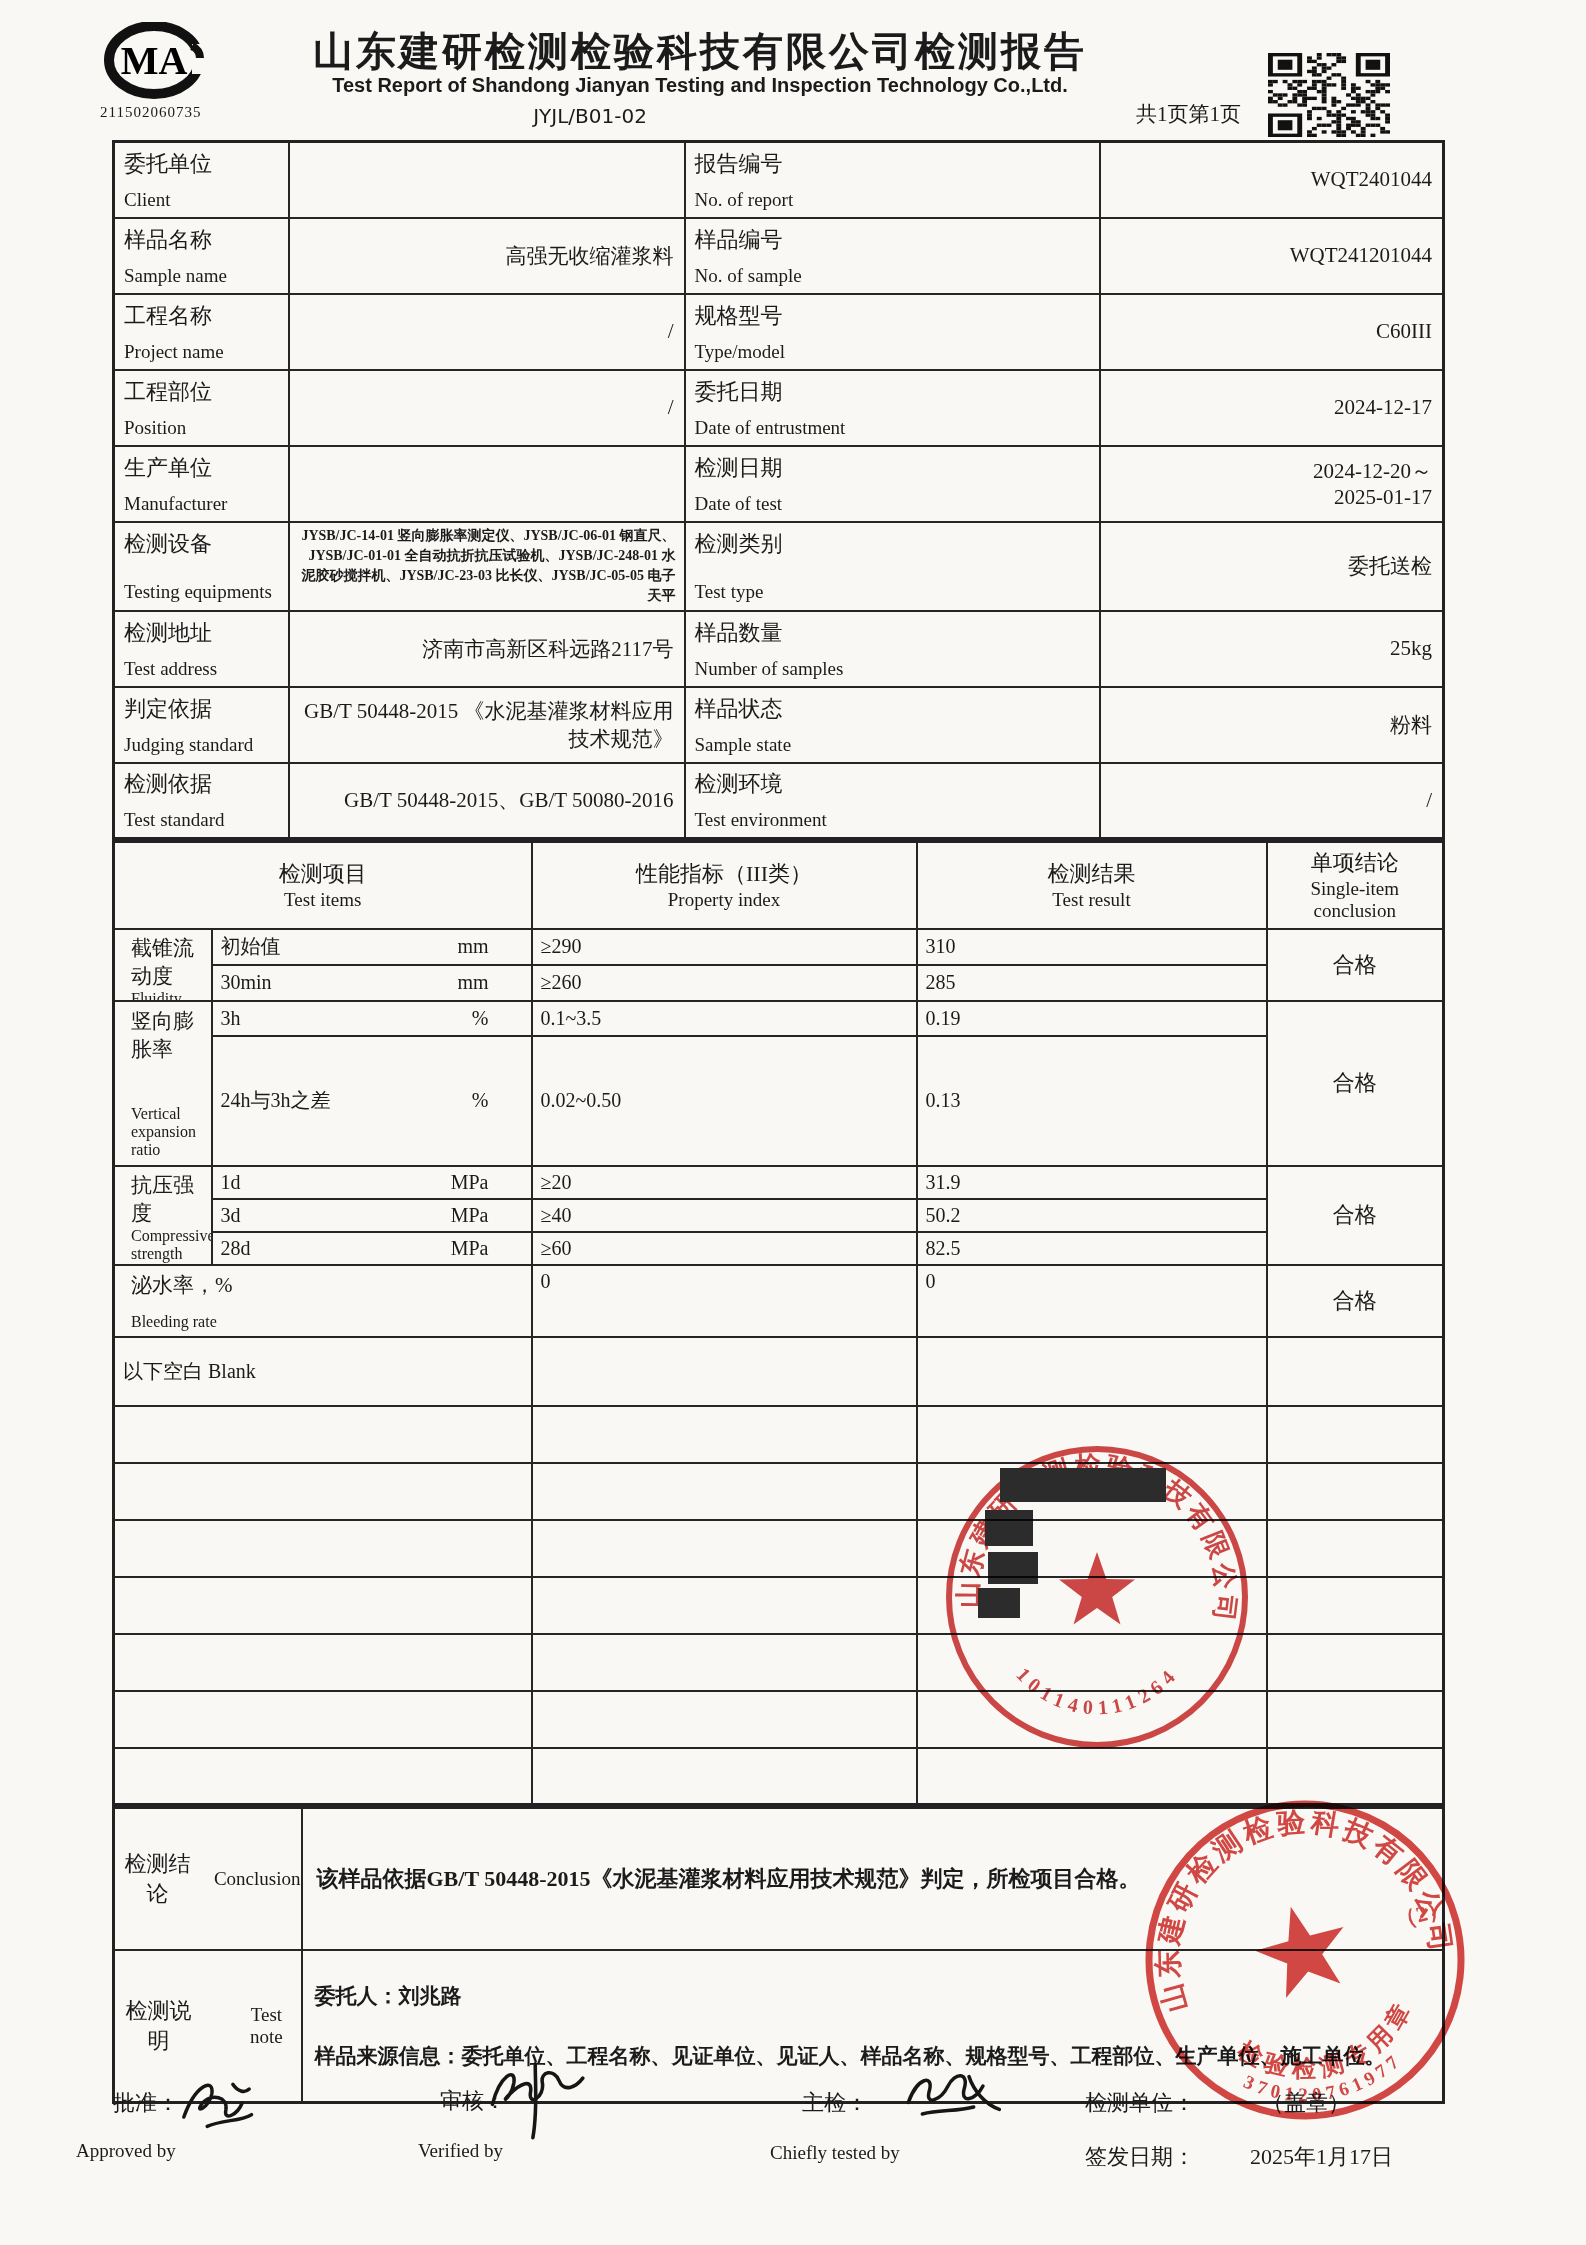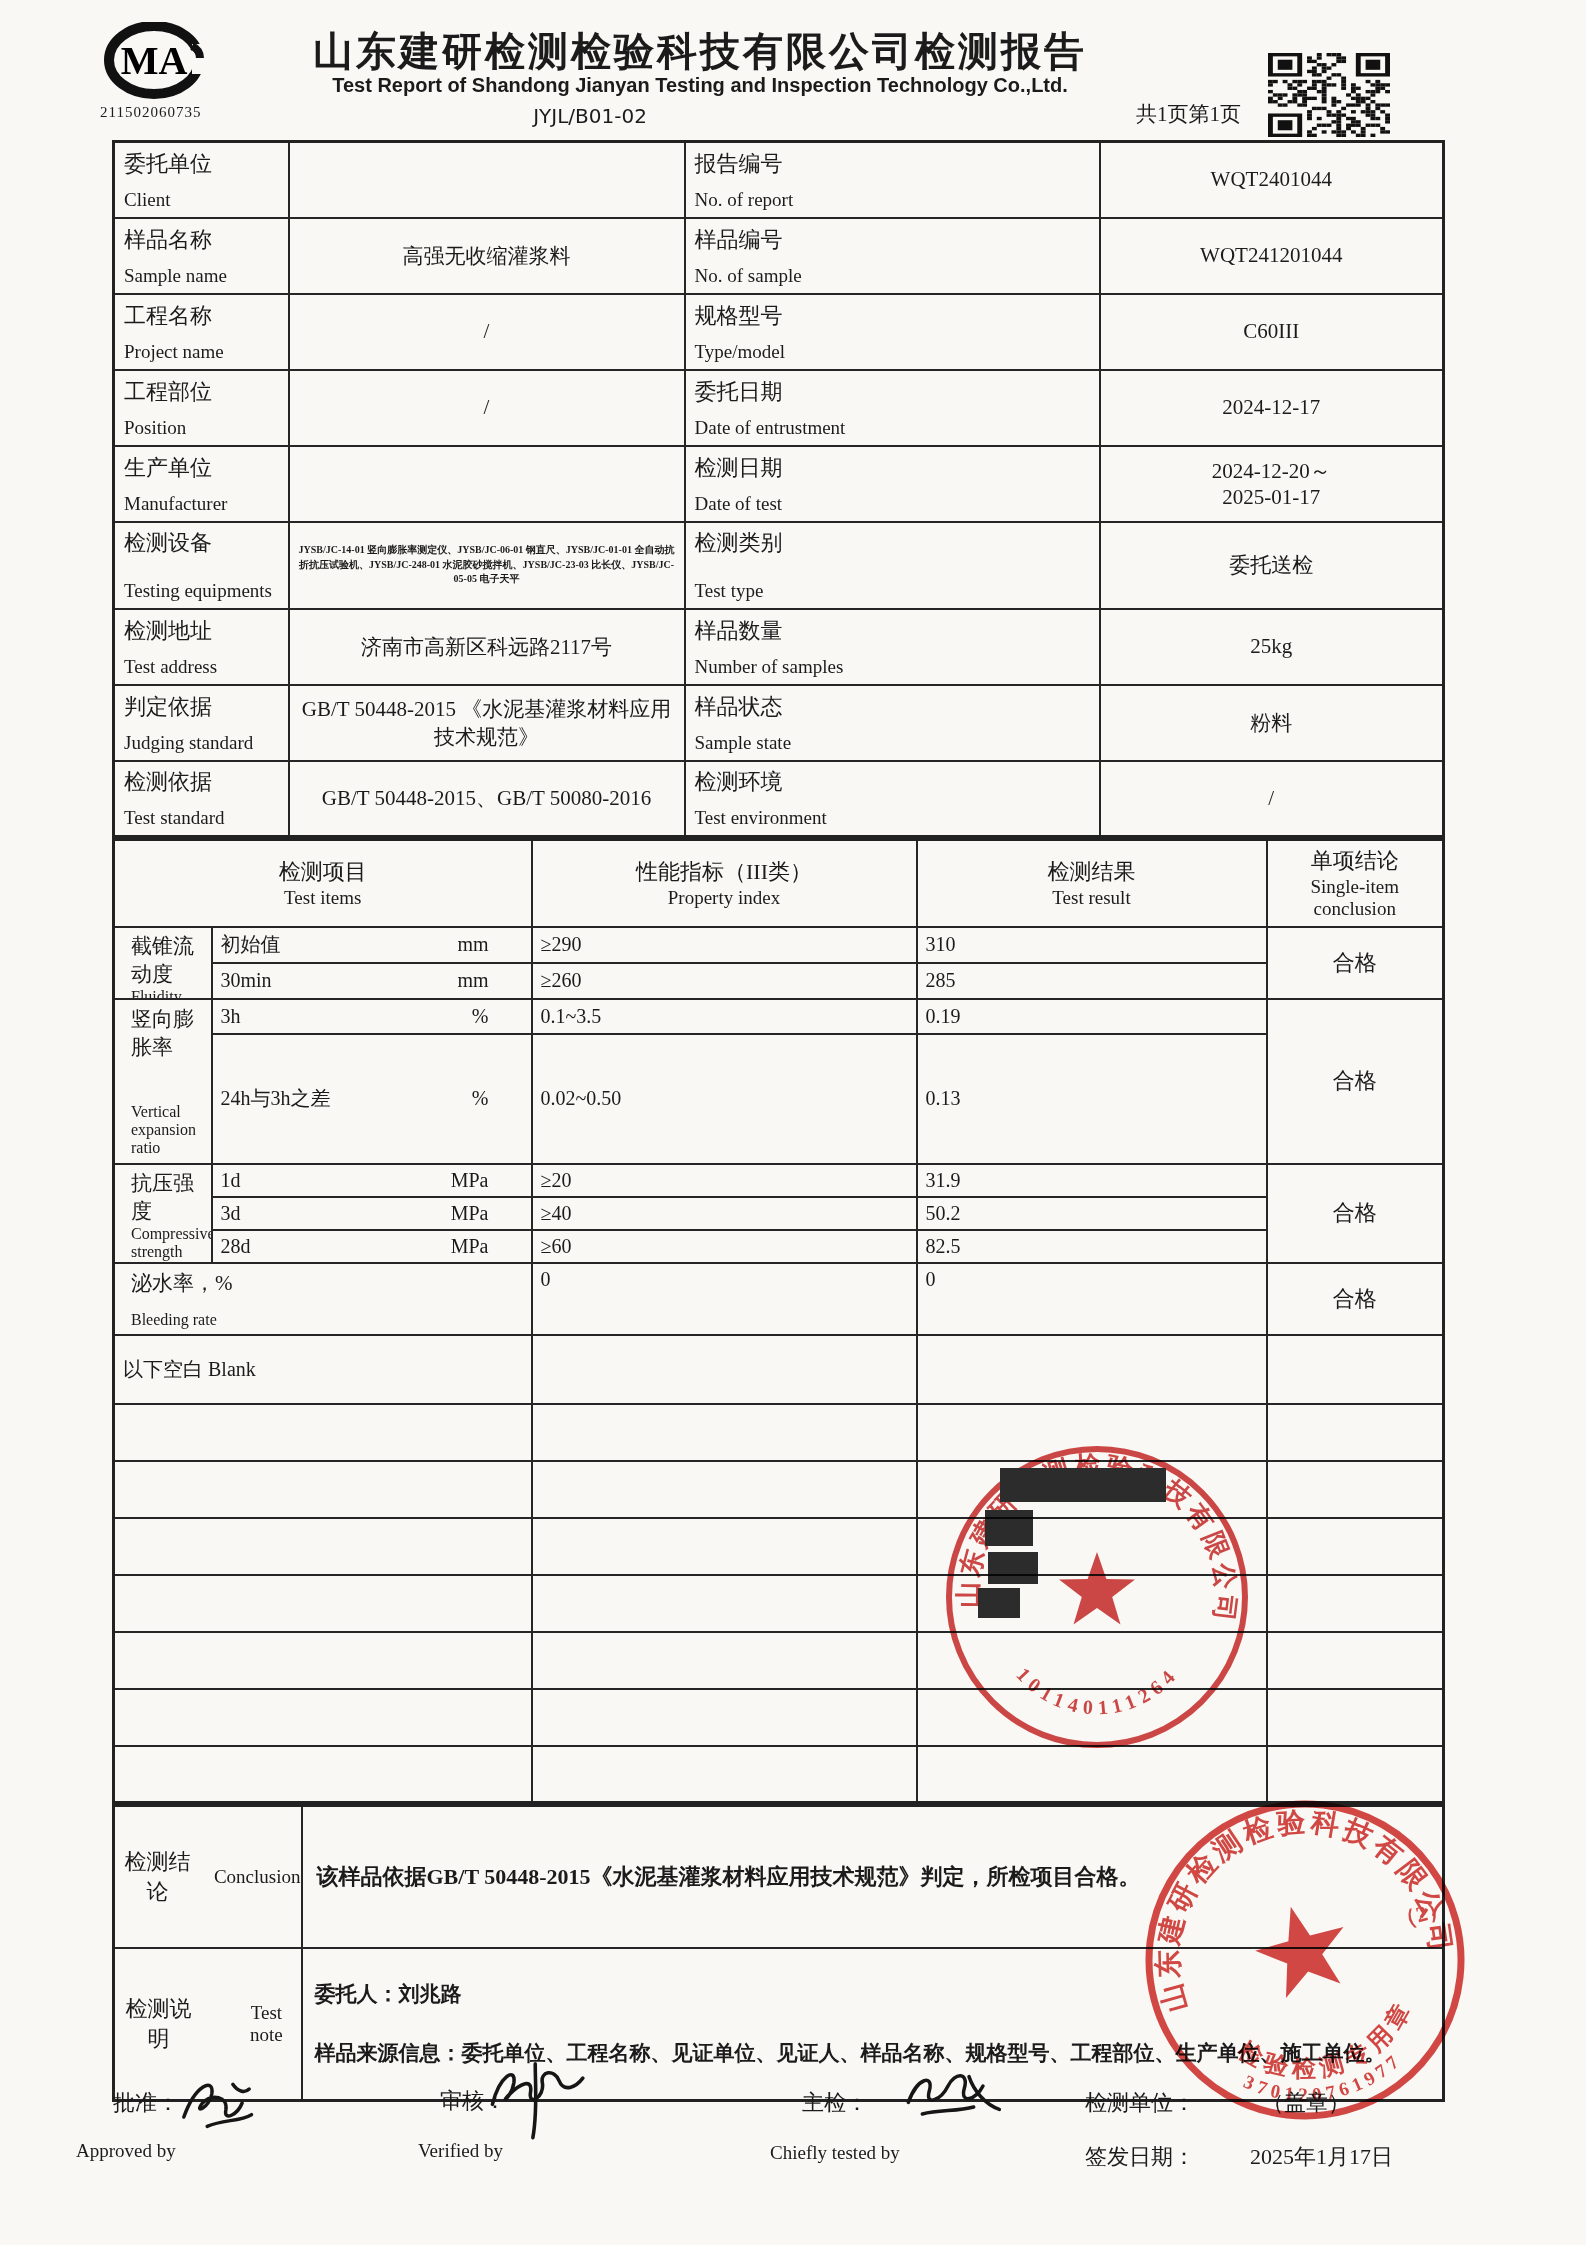--- a/index.html
+++ b/index.html
@@ -16,22 +16,22 @@
   .page-info{left:1136px;top:100px;font-size:21px}
   .qr{left:1268px;top:53px;width:122px;height:84px}
   
   .sheet{position:absolute;left:112px;top:140px;width:1100px}
   table{border-collapse:collapse;table-layout:fixed;width:1330px;border:3px solid #222}
   td,th{border:2px solid #262626;padding:0;vertical-align:middle;font-weight:normal;overflow:hidden}
   .cn{font-size:22px}
   .en{font-size:19px}
   .lblwrap{display:flex;flex-direction:column;justify-content:space-between;padding:5px 9px;height:62px;text-align:left}
   .lblwrap.tall{height:74px}
-  .val{font-size:21px;padding:2px 10px;text-align:center}
-  .equip{font-size:10px;font-weight:600;line-height:1.45;word-break:break-all;padding:12px 8px}
+  .val{font-size:21px;padding:2px 10px;text-align:right}
+  .equip{font-size:14px;font-weight:600;line-height:1.45;word-break:break-all;padding:3px 8px}
   tr.h76{height:76px} tr.h87{height:87px} tr.hh{height:87px}
   tr.h36{height:36px} tr.h35{height:35px} tr.h130{height:130px} tr.h33{height:33px}
   tr.h72{height:72px} tr.h55{height:55px} tr.h57{height:57px}
   tr.h142{height:142px} tr.h153{height:153px}
   th .cn{text-align:center;display:block}
   th .en{text-align:center;display:block}
   .gwrap{display:flex;flex-direction:column;justify-content:space-between;padding:4px 16px;text-align:left}
   .gwrap .cn{font-size:21px}
   .gwrap .en{font-size:16px}
   .g1{height:62px}.g2{height:152px}.g3{height:88px}.g4{height:60px}

